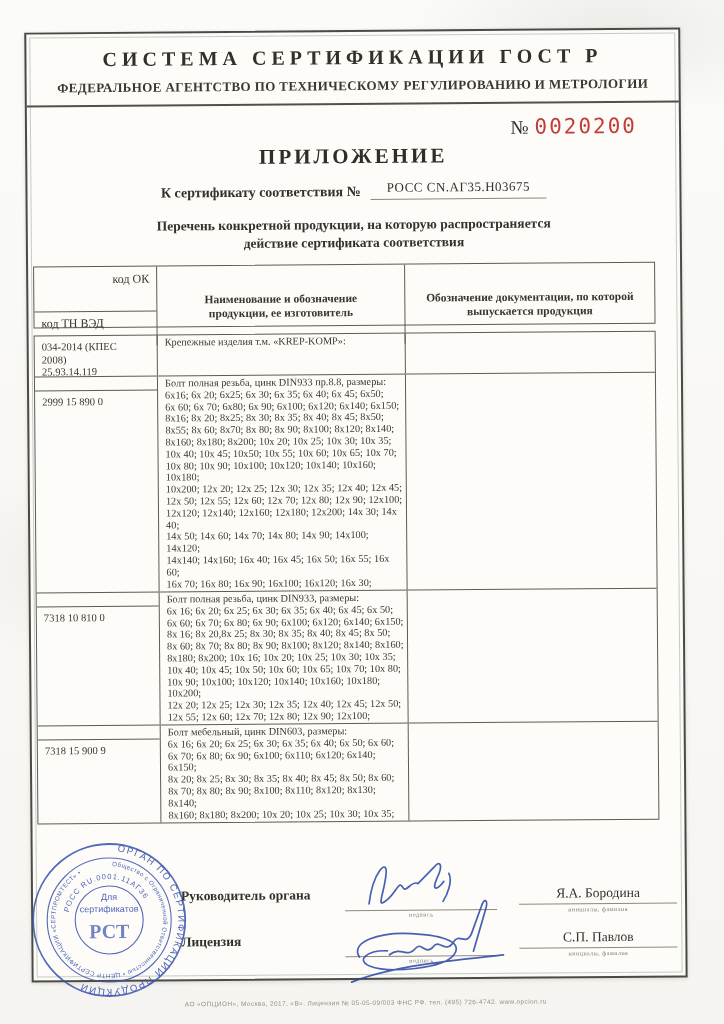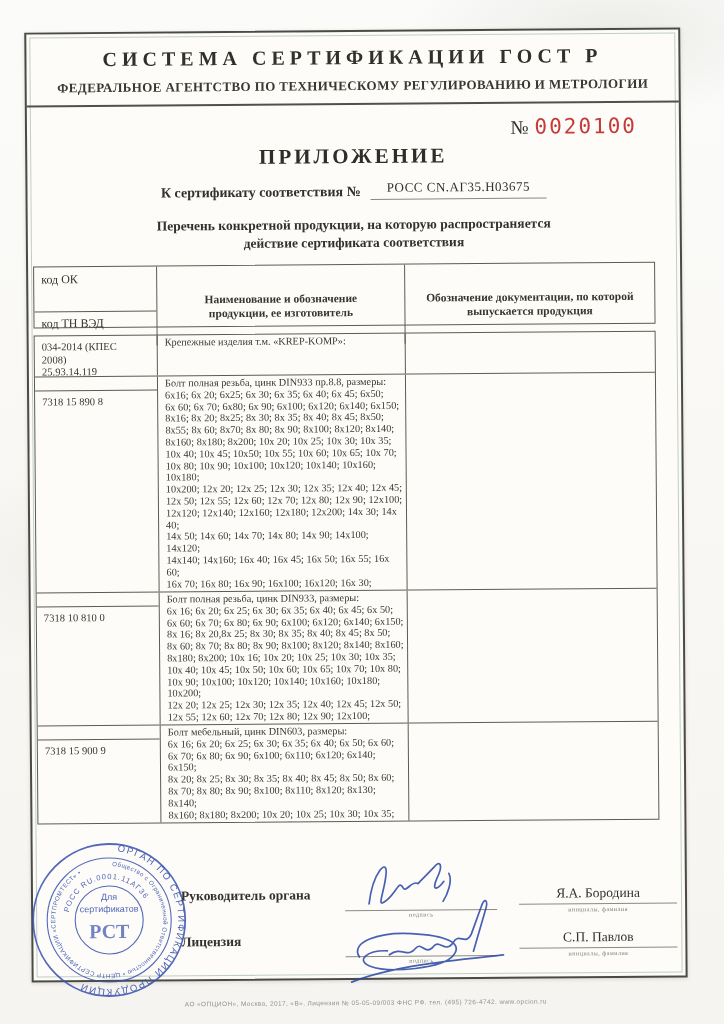--- a/index.html
+++ b/index.html
@@ -34,21 +34,21 @@
   .cert-line .val{display:inline-block;font-weight:normal;font-size:13px;letter-spacing:.5px;
     border-bottom:1.5px solid #8a8880;padding:0 16px 3px;margin-left:10px;position:relative;top:-4px;}
   .sub1,.sub2{position:absolute;left:0;right:0;text-align:center;font-size:13.5px;font-weight:bold;color:#33312c;}
   .sub1{top:185px;} .sub2{top:203px;}
   
   .tbl{position:absolute;left:5px;top:232px;width:622px;font-size:10.4px;}
   .thead{display:grid;grid-template-columns:122px 248px 1fr;border:1px solid #5e5b53;height:60px;background:transparent;}
   .thead .hc{border-left:1px solid #5e5b53;display:flex;align-items:center;justify-content:center;
     text-align:center;font-size:11.5px;font-weight:bold;line-height:14px;padding:0 20px;color:#39362f;}
   .hc1{display:flex;flex-direction:column;justify-content:space-between;font-size:12px;color:#39362f;}
-  .hc1 .h1a{padding:5px 7px 0;}
+  .hc1 .h1a{padding:5px 7px 0;text-align:right;}
   .hc1 .h1b{border-top:1px solid #5e5b53;padding:4px 7px 15px;margin-top:24px;}
   .tgap{height:7px;}
   .tbody{border:1px solid #5e5b53;}
   .trow{display:grid;grid-template-columns:122px 248px 1fr;border-bottom:1px solid #5e5b53;}
   .trow:last-child{border-bottom:none;}
   .tc{border-left:1px solid #5e5b53;overflow:hidden;}
   .tc:first-child{border-left:none;}
   .lead{height:13px;border-bottom:1px solid #5e5b53;}
   .code{white-space:pre-line;padding:5px 16px 0 7px;font-size:10.6px;line-height:12.5px;color:#3c3932;}
   .prod{white-space:pre-line;padding:1px 3px 0 7px;font-size:10.3px;line-height:11.8px;color:#3c3932;}
@@ -75,21 +75,21 @@
 
 <div class="page">
   <div class="scan">
     <div class="frame">
 
       <div class="sys-title">СИСТЕМА СЕРТИФИКАЦИИ ГОСТ Р</div>
       <div class="agency">ФЕДЕРАЛЬНОЕ АГЕНТСТВО ПО ТЕХНИЧЕСКОМУ РЕГУЛИРОВАНИЮ И МЕТРОЛОГИИ</div>
       <div class="hdr-rule"></div>
 
       <div class="form-no">
-        <span class="nsign">№</span><span class="digits" style="color:#c43b38;">0020100</span>
+        <span class="nsign">№</span><span class="digits" style="color:#c43b38;">0020200</span>
       </div>
 
       <div class="apx-title">ПРИЛОЖЕНИЕ</div>
 
       <div class="cert-line">
         <span>К сертификату соответствия №</span><span class="val">РОСС CN.АГ35.Н03675</span>
       </div>
 
       <div class="sub1">Перечень конкретной продукции,  на которую распространяется</div>
       <div class="sub2">действие сертификата соответствия</div>
@@ -111,21 +111,21 @@
 25.93.14.119</div>
               </div>
             <div class="tc">
                 <div class="prod">Крепежные изделия т.м. «KREP-KOMP»:</div>
               </div>
             <div class="tc"></div>
           </div>
           <div class="trow r2">
             <div class="tc">
                 <div class="lead"></div>
-                <div class="code">7318 15 890 8</div>
+                <div class="code">2999 15 890 0</div>
               </div>
             <div class="tc">
                 <div class="prod">Болт полная резьба, цинк DIN933 пр.8.8, размеры:
 6х16; 6х 20; 6х25; 6х 30; 6х 35; 6х 40; 6х 45; 6х50;
 6х 60; 6х 70; 6х80; 6х 90; 6х100; 6х120; 6х140; 6х150;
 8х16; 8х 20; 8х25; 8х 30; 8х 35; 8х 40; 8х 45; 8х50;
 8х55; 8х 60; 8х70; 8х 80; 8х 90; 8х100; 8х120; 8х140;
 8х160; 8х180; 8х200; 10х 20; 10х 25; 10х 30; 10х 35;
 10х 40; 10х 45; 10х50; 10х 55; 10х 60; 10х 65; 10х 70;
 10х 80; 10х 90; 10х100; 10х120; 10х140; 10х160; 10х180;

